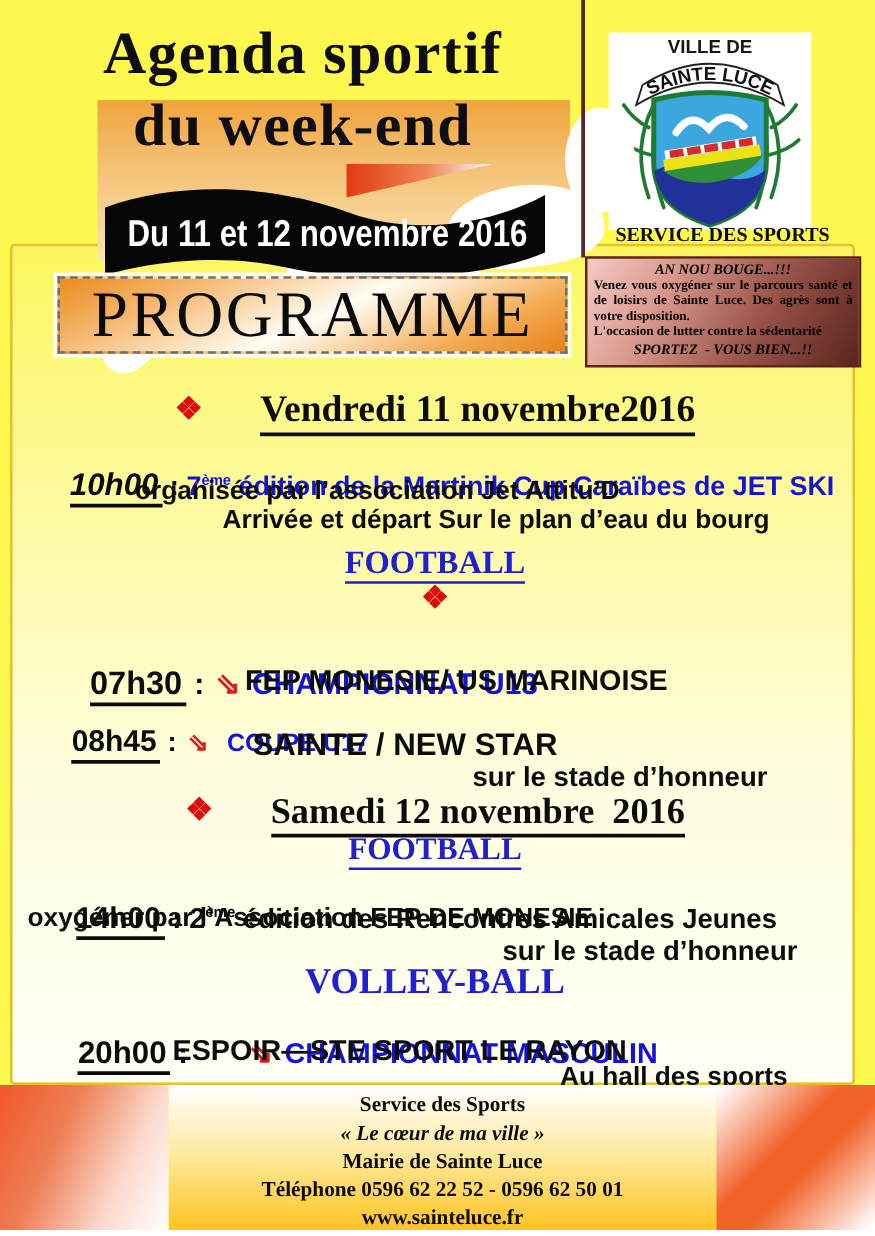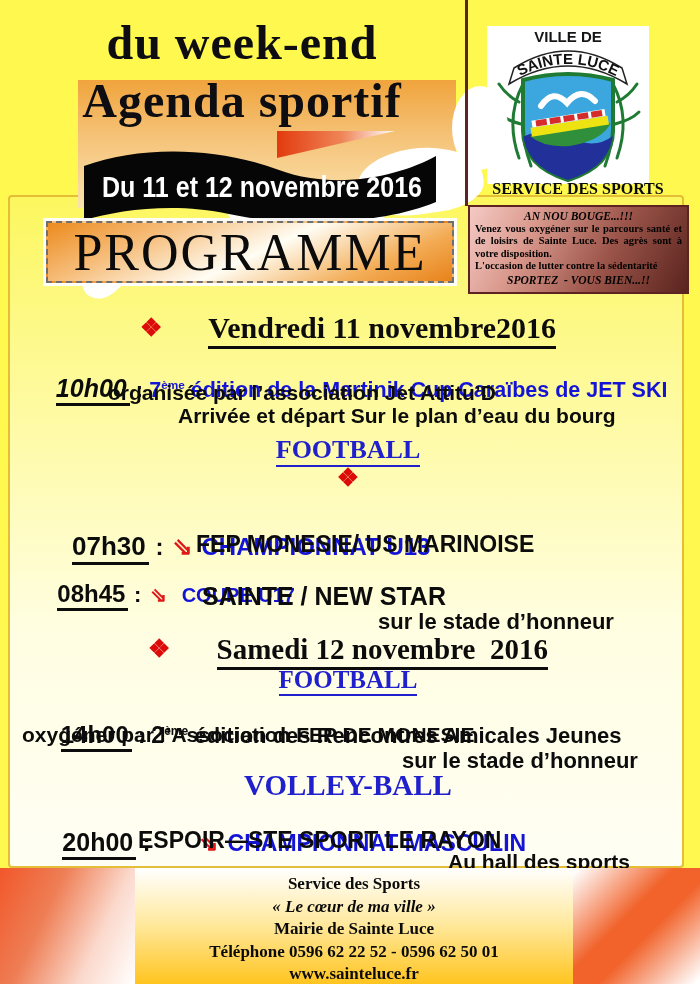--- a/index.html
+++ b/index.html
@@ -87,22 +87,22 @@
 
 <div id="poster">
 
   <div class="title-glow"></div>
   <div class="red-wedge"></div>
   <div class="swoosh swoosh-a"></div>
   <div class="swoosh swoosh-b"></div>
   <div class="vline"></div>
 
   <div class="main-title">
+    <div>Agenda sportif</div>
     <div>du week-end</div>
-    <div>Agenda sportif</div>
   </div>
 
   <div class="logo-card">
     <svg width="162" height="158" viewBox="0 0 162 158">
       <g stroke="#1F7A33" fill="none" stroke-width="3" stroke-linecap="round">
         <path d="M36,58 Q18,92 32,132"></path>
           <path d="M42,54 Q28,96 44,140"></path>
         <path d="M32,76 Q20,70 12,58"></path>
           <path d="M34,98 Q18,94 10,86"></path>
         <path d="M126,58 Q144,92 130,132"></path>

